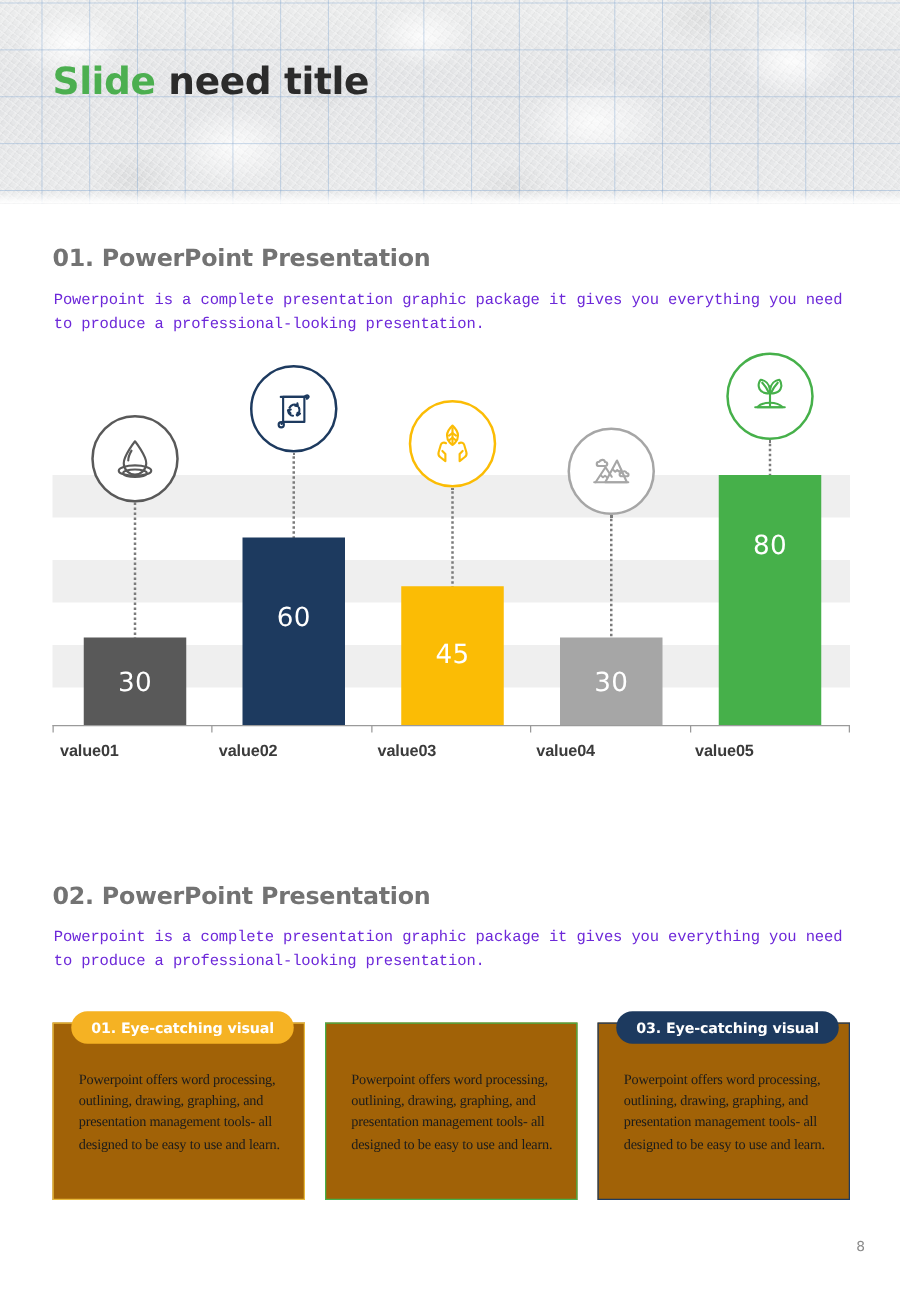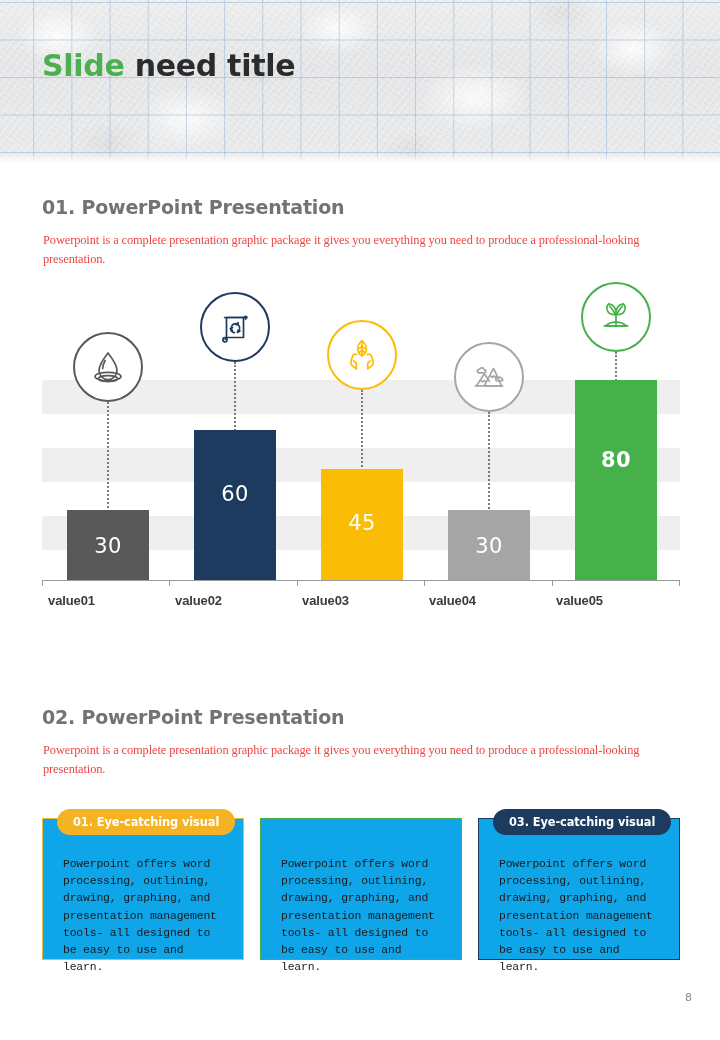--- a/index.html
+++ b/index.html
@@ -104,24 +104,24 @@
     position: absolute;
     font-family: "DejaVu Sans", sans-serif;
     font-size: 19px;
     font-weight: bold;
     color: #737373;
     letter-spacing: -0.2px;
     white-space: nowrap;
   }
   .section-body {
     position: absolute;
-    font-family: Liberation Serif, serif;
+    font-family: Liberation Mono, monospace;
     font-size: 12.4px;
     line-height: 18.5px;
-    color: #ef4444;
+    color: #6d28d9;
     letter-spacing: -0.1px;
   }
 
   #sec1-title { left: 42px; top: 196px; }
   #sec1-body  { left: 43px; top: 231px; width: 639px; }
   #sec2-title { left: 42px; top: 706px; }
   #sec2-body  { left: 43px; top: 741px; width: 639px; }
 
   
   .chart {
@@ -205,29 +205,29 @@
     justify-content: center;
   }
   .icon-circle svg { display: block; }
 
   
   .card {
     position: absolute;
     top: 818px;
     width: 202px;
     height: 142px;
-    background: #0ea5e9;
+    background: #a16207;
     border: 1.4px solid #cccccc;
   }
   .card-body {
     position: absolute;
     left: 20px;
     top: 37px;
     width: 166px;
-    font-family: Liberation Mono, monospace;
+    font-family: Liberation Serif, serif;
     font-size: 11.4px;
     line-height: 17.2px;
     color: #1b1b1b;
     letter-spacing: -0.15px;
   }
   .card-tab {
     position: absolute;
     top: -10px;
     left: 14px;
     height: 26px;
@@ -359,21 +359,21 @@
         <path d="M12.9 24.6 L14.4 25.8 L16 24.6 L17.6 25.8"></path>
         <path d="M7.4 29.8 L34.6 29.8"></path>
         <path d="M11.4 13.4 C10.2 13.4 9.4 14.2 9.4 15.1 C9.4 16.1 10.2 16.8 11.4 16.8 L16 16.8 C17 16.8 17.8 16.1 17.8 15.2 C17.8 14.3 17 13.6 16 13.6 C15.8 12.5 14.8 11.8 13.8 11.9 C12.7 12 11.8 12.6 11.4 13.4 Z"></path>
         <path d="M29.4 22.2 C28.4 22.2 27.7 22.8 27.7 23.6 C27.7 24.4 28.4 25 29.4 25 L33.2 25 C34.1 25 34.8 24.4 34.8 23.7 C34.8 23 34.1 22.4 33.2 22.4 C33 21.5 32.2 20.9 31.3 21 C30.4 21.1 29.7 21.6 29.4 22.2 Z"></path>
       </svg>
     </div>
     <div class="cat-label" style="left:387px; width:120px;">value04</div>
 
     <div class="connector" style="left:573px; top:62px; height:36px;"></div>
     <div class="bar" style="left:533px; width:82px; height:200px; background:#46b04a;">
-      <div class="bar-val" style="top:68px;font-weight:bold;">80</div>
+      <div class="bar-val" style="top:44px;">80</div>
     </div>
     <div class="icon-circle" style="left:539px; top:-8px; width:70px; height:70px; border:2.6px solid #46b04a;">
       <svg width="42" height="42" viewBox="0 0 42 42" fill="none" stroke="#46b04a" stroke-width="1.7" stroke-linecap="round" stroke-linejoin="round">
         <path d="M21 29.6 L21 18.2"></path>
         <path d="M21 18.6 C21 18.6 14.6 19.4 12.6 15.2 C10.6 11 13.6 7.8 13.6 7.8 C13.6 7.8 18.8 8.6 20.2 12.8 C21.2 15.8 21 18.6 21 18.6 Z"></path>
         <path d="M14.8 10.2 C16.6 12.2 18.6 15 19.8 17.6"></path>
         <path d="M21 18.6 C21 18.6 27.4 19.4 29.4 15.2 C31.4 11 28.4 7.8 28.4 7.8 C28.4 7.8 23.2 8.6 21.8 12.8 C20.8 15.8 21 18.6 21 18.6 Z"></path>
         <path d="M27.2 10.2 C25.4 12.2 23.4 15 22.2 17.6"></path>
         <path d="M10.8 29.8 C13 27.6 16.6 26.2 21 26.2 C25.4 26.2 29 27.6 31.2 29.8 Z"></path>
         <path d="M9.2 29.8 L32.8 29.8"></path>

